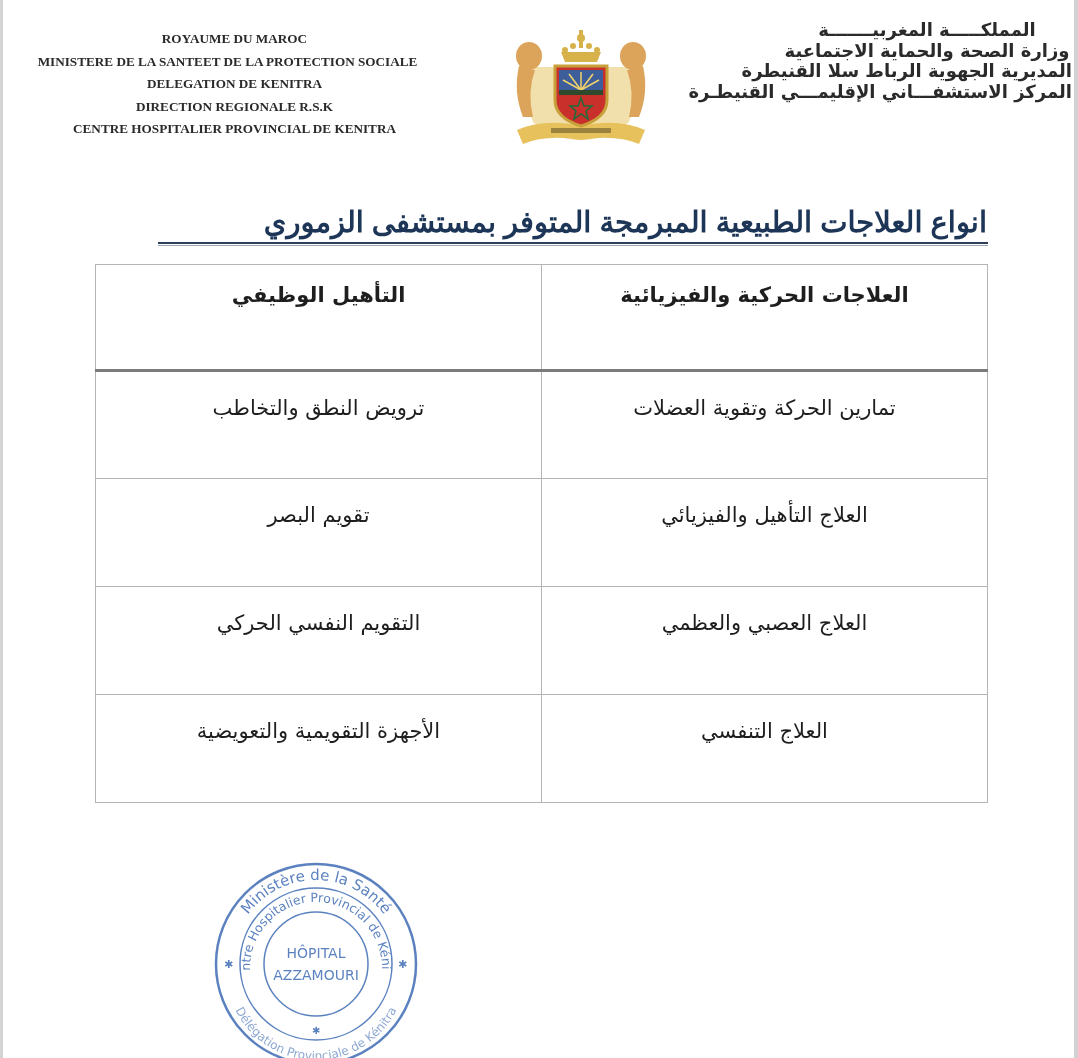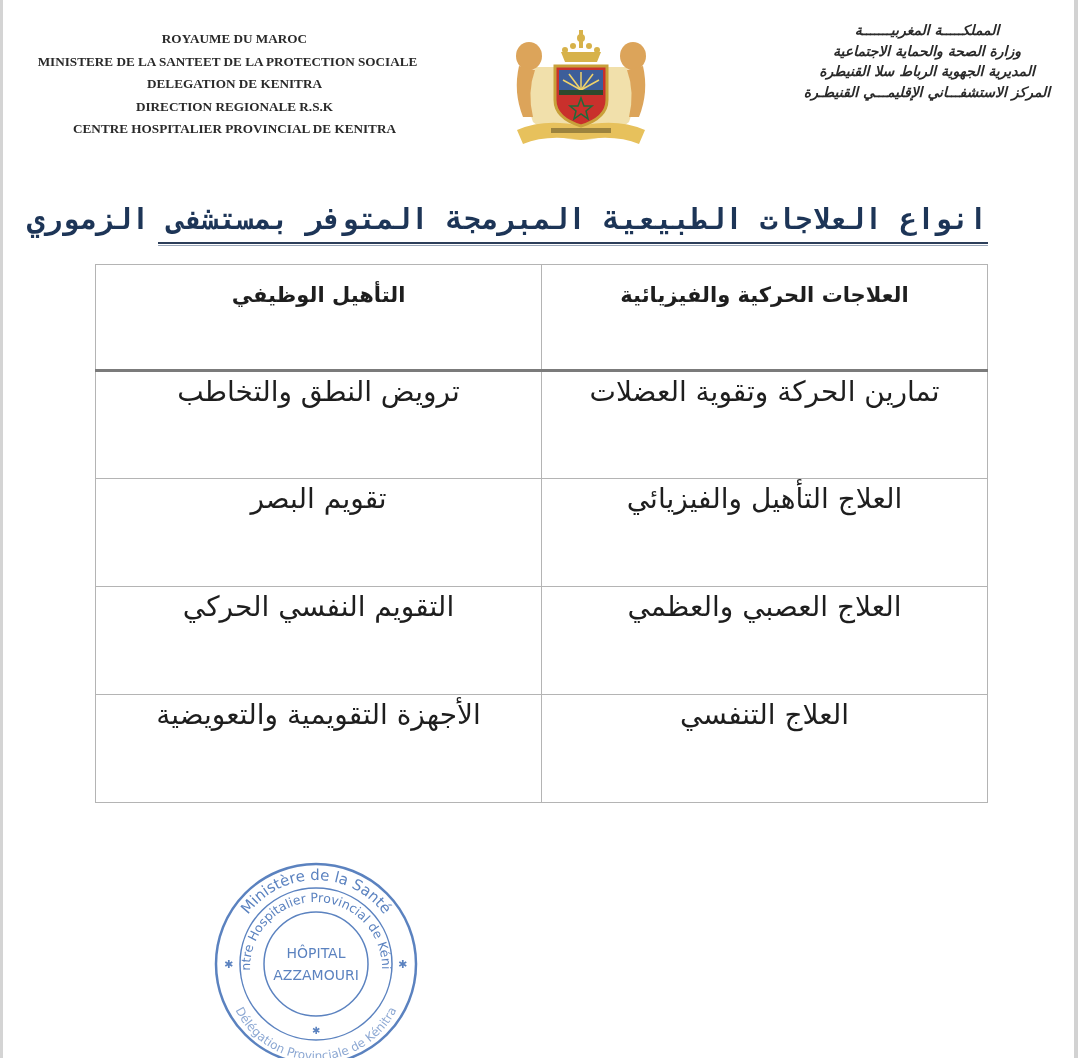--- a/index.html
+++ b/index.html
@@ -17,29 +17,29 @@
       text-align: center;
       font-family: "Liberation Serif", "DejaVu Serif", serif;
       font-weight: bold; font-size: 13.2px; line-height: 22.6px;
       color: #2a2a2a; white-space: nowrap; padding-left: 12px;
     }
     .hdr-fr .l2 { margin-left: -14px; }
     .hdr-ar {
       position: absolute; right: 6px; top: 20px; width: 290px;
       text-align: center; direction: rtl;
       font-family: "DejaVu Sans", sans-serif;
-      font-weight: bold; font-size: 14px; line-height: 20.5px;
-      color: #2a2a2a; white-space: nowrap; font-style: italic;
+      font-weight: bold; font-size: 18px; line-height: 20.5px;
+      color: #2a2a2a; white-space: nowrap;
     }
     .emblem { position: absolute; left: 505px; top: 22px; width: 152px; height: 130px; }
 
     .title {
       position: absolute; left: 155px; top: 202px; width: 832px;
       direction: rtl; text-align: right;
-      font-family: Liberation Mono, monospace;
+      font-family: Liberation Sans, sans-serif;
       font-weight: bold; font-size: 29px; line-height: 40px;
       color: #1d3557; white-space: nowrap;
     }
     .title-underline { position: absolute; left: 158px; top: 242px; width: 830px; height: 2px; background: #2d3f5a; }
     .title-underline2 { position: absolute; left: 158px; top: 245px; width: 830px; height: 1px; background: #9aa6b8; }
 
     table.therapies {
       position: absolute; left: 95px; top: 264px;
       width: 893px; border-collapse: collapse;
       direction: rtl; table-layout: fixed;
@@ -53,21 +53,21 @@
       color: #1e1e1e;
       padding: 0;
       margin-top: 10px;
     }
     table.therapies th {
       height: 106px; font-weight: bold; font-size: 21px; padding-top: 18px;
       box-sizing: border-box;
     }
     table.therapies tr.head-row th { border-bottom: 3px solid #7b7b7b; }
     table.therapies td {
-      height: 108px; font-weight: normal; font-size: 28px; padding-top: 3px;
+      height: 108px; font-weight: normal; font-size: 21px; padding-top: 24px;
       box-sizing: border-box;
     }
 
     .stamp { position: absolute; left: 210px; top: 858px; width: 212px; height: 212px; }
   </style>
 </head>
 <body>
 
 <div class="edge-left"></div>
 <div class="edge-right"></div>

